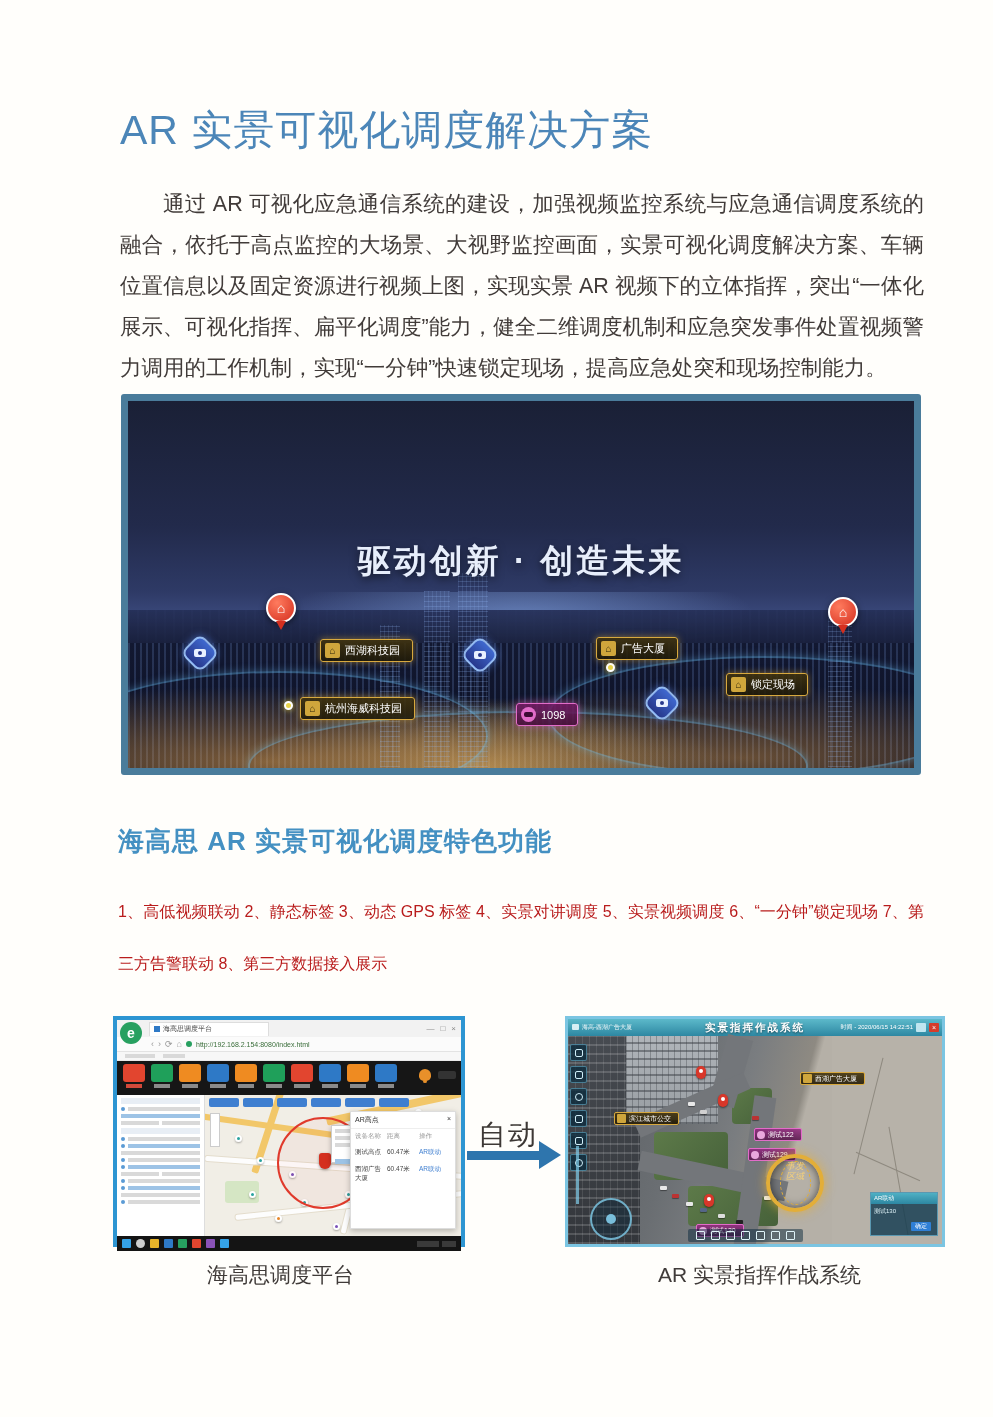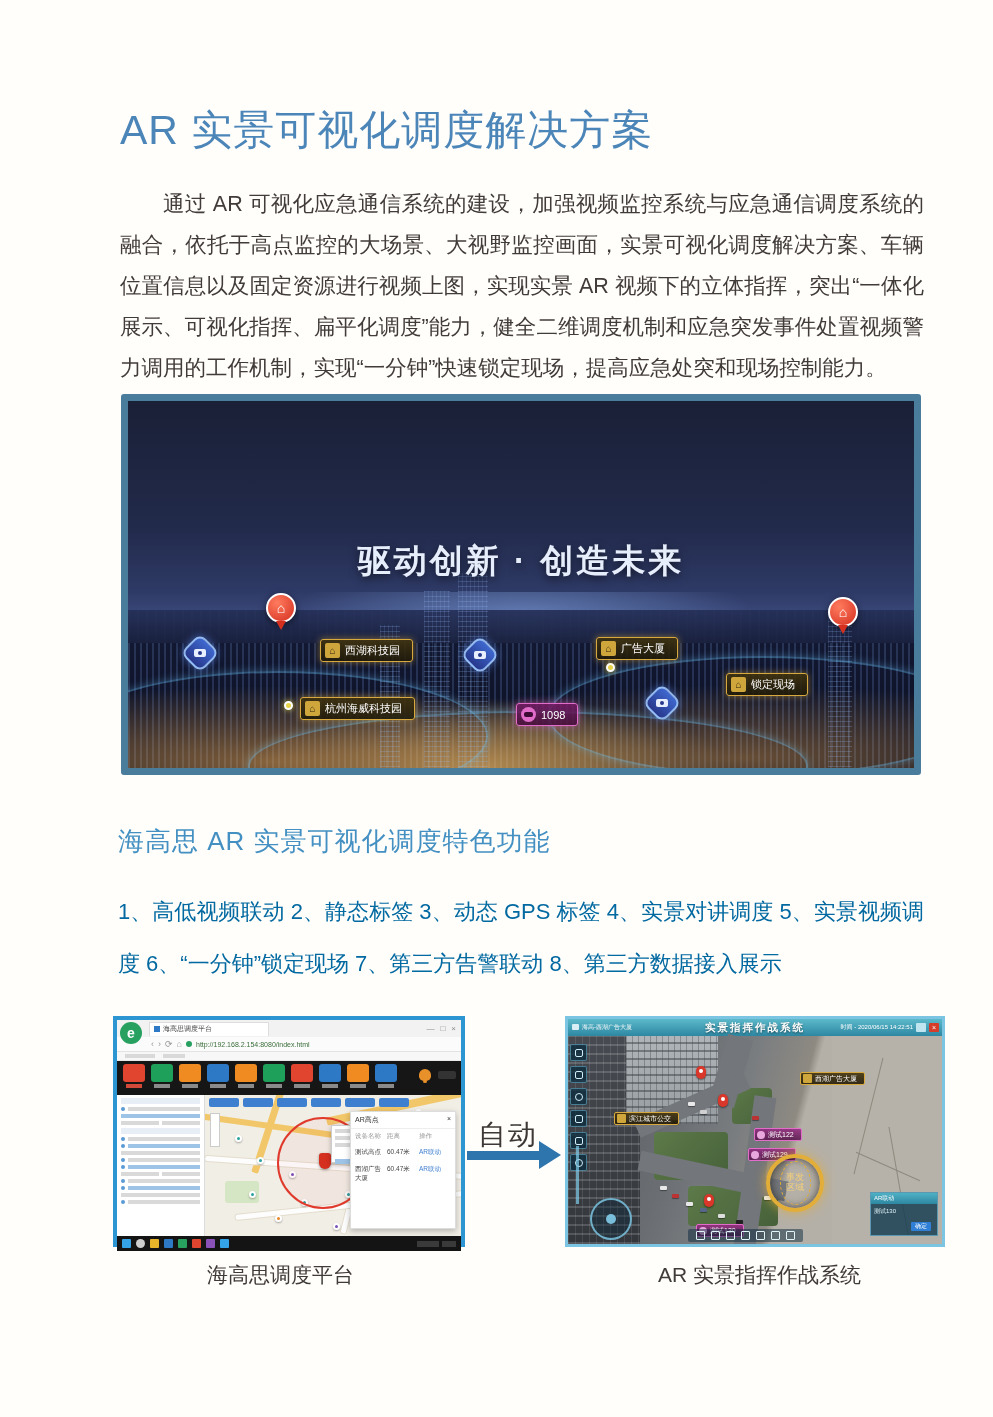--- a/index.html
+++ b/index.html
@@ -3,22 +3,22 @@
 <meta charset="utf-8">
 <style>
   * { margin:0; padding:0; box-sizing:border-box; }
   body { background:#ffffff; font-family:"Liberation Sans","DejaVu Sans",sans-serif; }
   .page { position:relative; width:993px; height:1417px; background:#fffefb; overflow:hidden; }
 
   
   .doc-title { position:absolute; left:120px; top:103px; font-size:41px; color:#4c86b8; letter-spacing:1px; }
   .doc-intro { position:absolute; left:120px; top:184px; width:804px; font-size:21.5px; color:#413b39;
                line-height:41px; text-align:justify; text-indent:2em; }
-  .sec-heading { position:absolute; left:118px; top:824px; font-size:26px; color:#4490c2; letter-spacing:1px; }
-  .features { position:absolute; left:118px; top:886px; width:806px; font-size:22px; color:#0369a1;
+  .sec-heading { position:absolute; left:118px; top:824px; font-size:26px; color:#4490c2; letter-spacing:1px;font-weight:bold; }
+  .features { position:absolute; left:118px; top:886px; width:806px; font-size:16px; color:#b91c1c;
               line-height:52px; text-align:justify; }
 
   
   .banner { position:absolute; left:121px; top:394px; width:800px; height:381px;
             border:7px solid #4a7c9b; border-radius:3px; overflow:hidden;
             background:linear-gradient(180deg,#1a2036 0%,#222a4b 34%,#2e3a66 52%,#3d4c80 60%,#2b355e 66%,#141a33 78%,#0c1022 100%); }
   .banner .glow { position:absolute; left:20%; top:52%; width:60%; height:22%;
             background:radial-gradient(ellipse at 50% 30%,rgba(150,190,255,.45),rgba(150,190,255,0) 70%); }
   .banner .city-far { position:absolute; left:0; top:57%; width:100%; height:12%;
             background:linear-gradient(180deg,rgba(36,46,86,.9),rgba(20,26,50,.95)),
@@ -181,21 +181,21 @@
   .mini-tag.gold .mi { width:9px; height:9px; background:#cfa63c; border-radius:1px; }
   .mini-tag.pink { background:linear-gradient(180deg,rgba(150,40,130,.85),rgba(86,18,74,.85)); border:1px solid #e26cc9; }
   .mini-tag.pink .mi { width:8px; height:8px; background:#e9a8dd; border-radius:50%; }
   .mini-pin { position:absolute; width:10px; height:13px; background:#d8372а; background:#d8372a; border-radius:5px 5px 5px 5px;
            z-index:4; box-shadow:0 1px 2px rgba(0,0,0,.5); }
   .mini-pin::after { content:""; position:absolute; left:3px; top:3px; width:4px; height:4px; border-radius:50%; background:#fff; }
   .ring { position:absolute; left:198px; top:118px; width:58px; height:58px; border-radius:50%;
            border:4px solid #e3ae38; box-shadow:0 0 12px rgba(227,174,56,.8), inset 0 0 10px rgba(0,0,0,.6);
            display:flex; align-items:center; justify-content:center; z-index:4; }
   .ring .rin { width:31px; height:44px; border-radius:50%; border:1px dashed #e3ae38;
-           display:flex; align-items:center; justify-content:center; }
+           display:flex; align-items:flex-start; justify-content:center;font-style:italic; }
   .ring .rtx { width:20px; font-size:9px; color:#f3cf7a; text-align:center; line-height:1.1; word-break:break-all; }
   .compass { position:absolute; left:22px; bottom:4px; width:42px; height:42px; border-radius:50%;
            border:2px solid rgba(130,205,235,.8); background:rgba(10,40,60,.4); z-index:5; }
   .compass::after { content:""; position:absolute; left:14px; top:14px; width:10px; height:10px;
            border-radius:50%; background:rgba(130,205,235,.9); }
   .vslider { position:absolute; left:8px; top:110px; width:3px; height:58px; background:rgba(130,205,235,.7); z-index:5; }
   .bbar { position:absolute; left:120px; bottom:2px; display:flex; gap:6px; z-index:5;
            background:rgba(10,40,60,.5); padding:2px 8px; border-radius:2px; }
   .bbar i { width:9px; height:9px; border:1.5px solid #dff3f8; border-radius:1px; display:block; }
   .arpanel { position:absolute; right:4px; bottom:8px; width:68px; height:44px; z-index:6;

